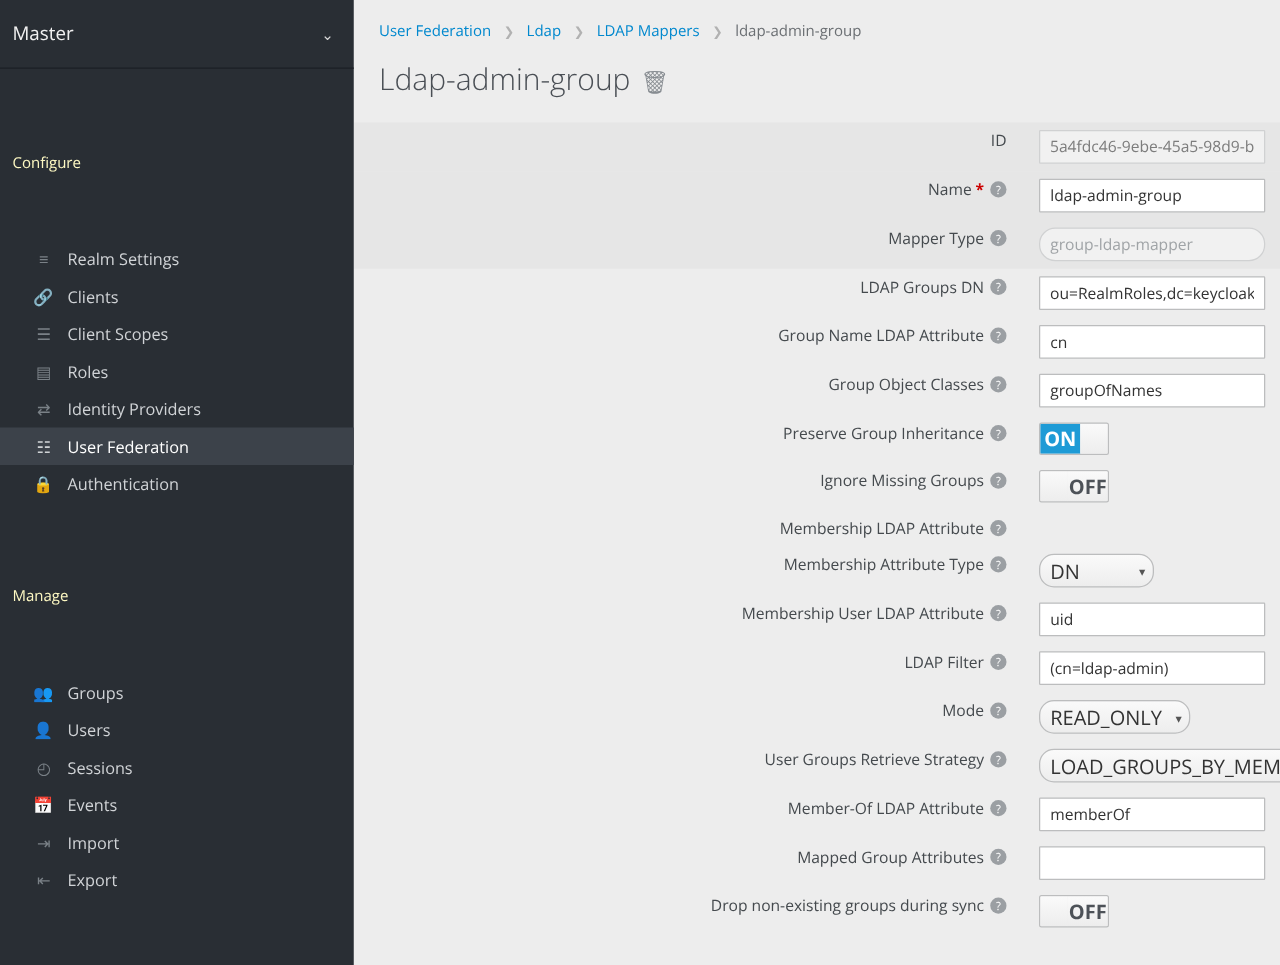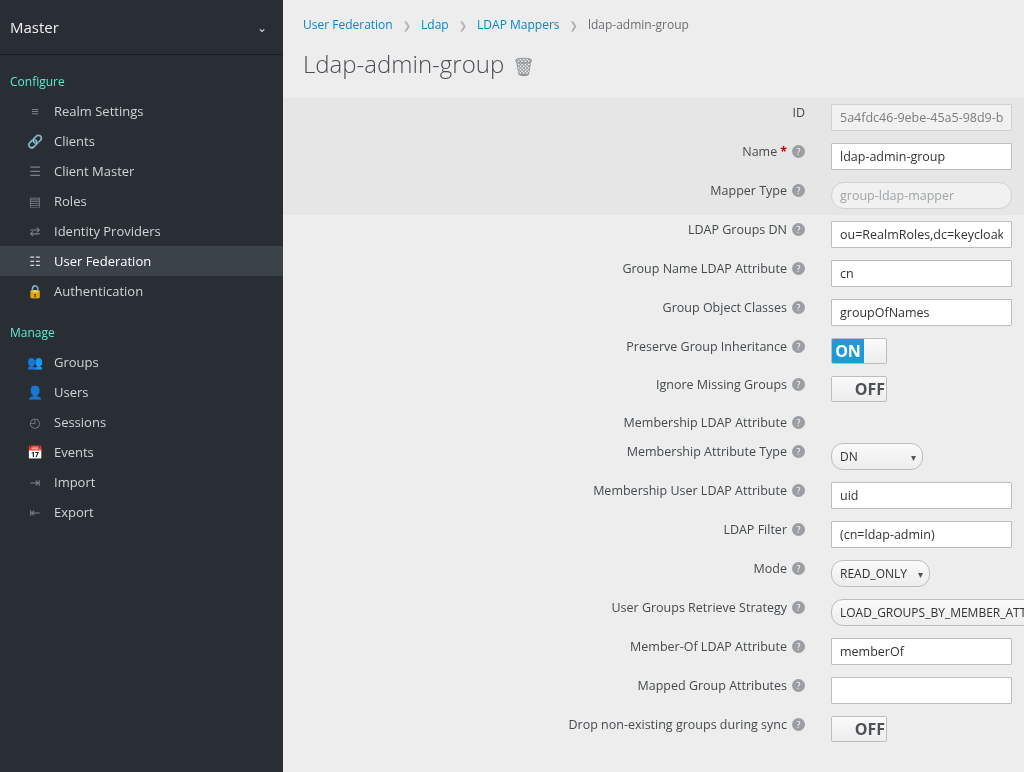--- a/index.html
+++ b/index.html
@@ -17,35 +17,36 @@
 
   
   .sidebar {
     width: 283px;
     background: #292e34;
     color: #aab0b6;
     display: flex;
     flex-direction: column;
     height: 100%;
     flex-shrink: 0;
+    gap: 48px;
   }
   .realm-select {
     display: flex;
     align-items: center;
     justify-content: space-between;
     padding: 10px 16px 10px 10px;
     color: #f0f0f0;
     font-size: 15px;
     border-bottom: 1px solid #1b1f24;
     height: 55px;
   }
   .realm-select .chev { color: #dadada; font-size: 12px; }
   .section-label {
     font-size: 12px;
-    color: #5eead4;
+    color: #fef9c3;
     padding: 18px 10px 6px 10px;
   }
   .nav-list { list-style: none; }
   .nav-item {
     display: flex;
     align-items: center;
     gap: 12px;
     padding: 8px 10px 8px 28px;
     color: #d0d3d6;
     font-size: 13px;
@@ -151,21 +152,21 @@
   input[readonly].ro-grey {
     background: #f1f1f1;
     color: #7d7d7d;
     border-color: #d0d1d2;
   }
   .select {
     height: 27px;
     border: 1px solid #bcbdbe;
     background: linear-gradient(#fafafa,#ededed);
     padding: 0 22px 0 8px;
-    font-size: 12px;
+    font-size: 16px;
     color: #333;
     display: inline-flex;
     align-items: center;
     position: relative;
     border-radius: 12px;
     cursor: pointer;
   }
   .select.small { min-width: 92px; }
   .select.wide { min-width: 352px; }
   .select::after {
@@ -225,21 +226,21 @@
     <li class="nav-item">
       <span class="nav-icon">≡</span>
       <span>Realm Settings</span>
     </li>
     <li class="nav-item">
       <span class="nav-icon">🔗</span>
       <span>Clients</span>
     </li>
     <li class="nav-item">
       <span class="nav-icon">☰</span>
-      <span>Client Master</span>
+      <span>Client Scopes</span>
     </li>
     <li class="nav-item">
       <span class="nav-icon">▤</span>
       <span>Roles</span>
     </li>
     <li class="nav-item">
       <span class="nav-icon">⇄</span>
       <span>Identity Providers</span>
     </li>
     <li class="nav-item active">

